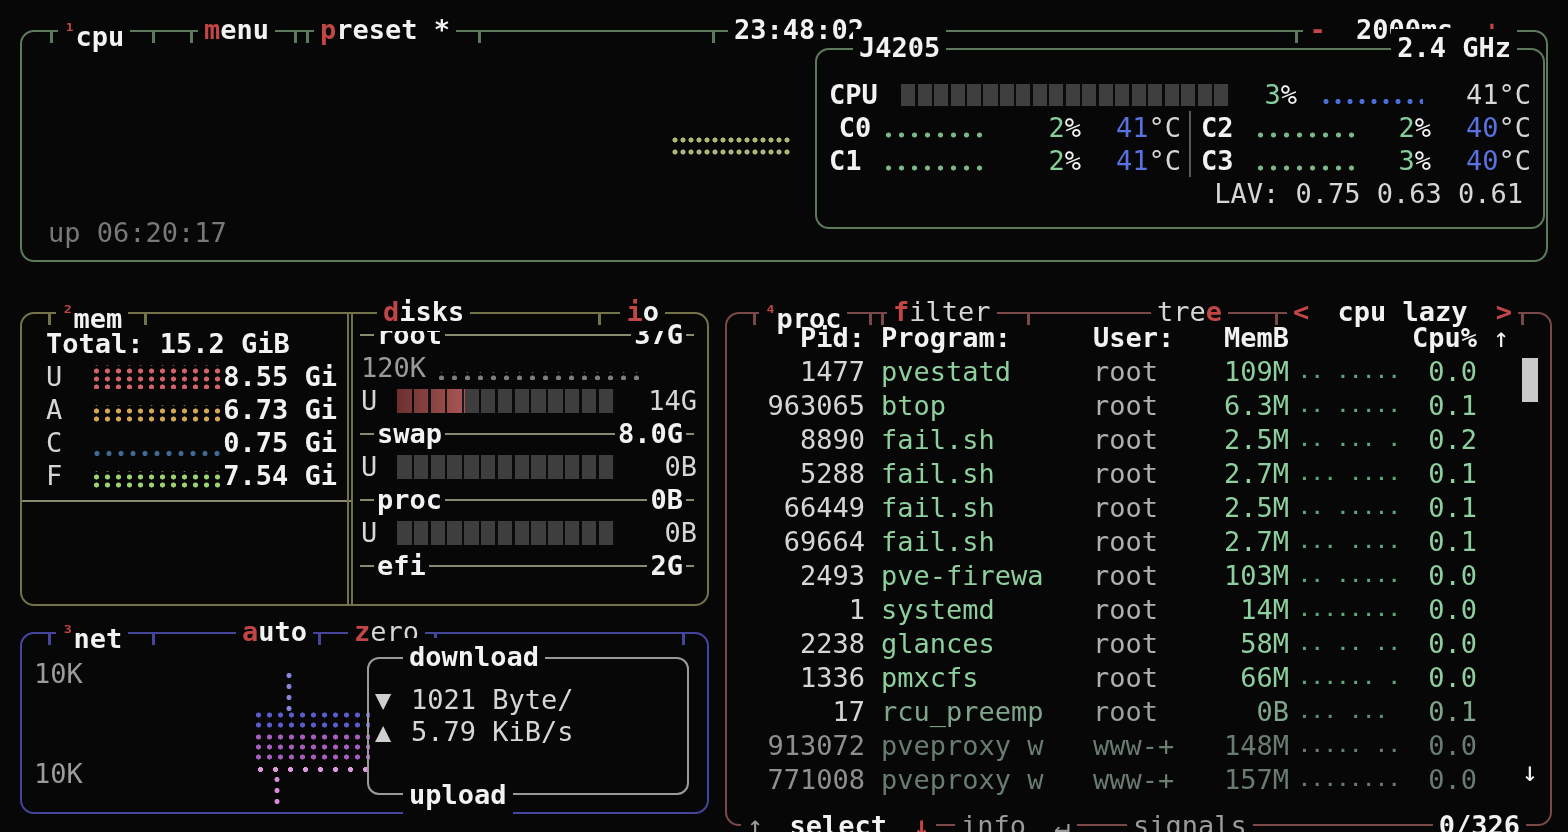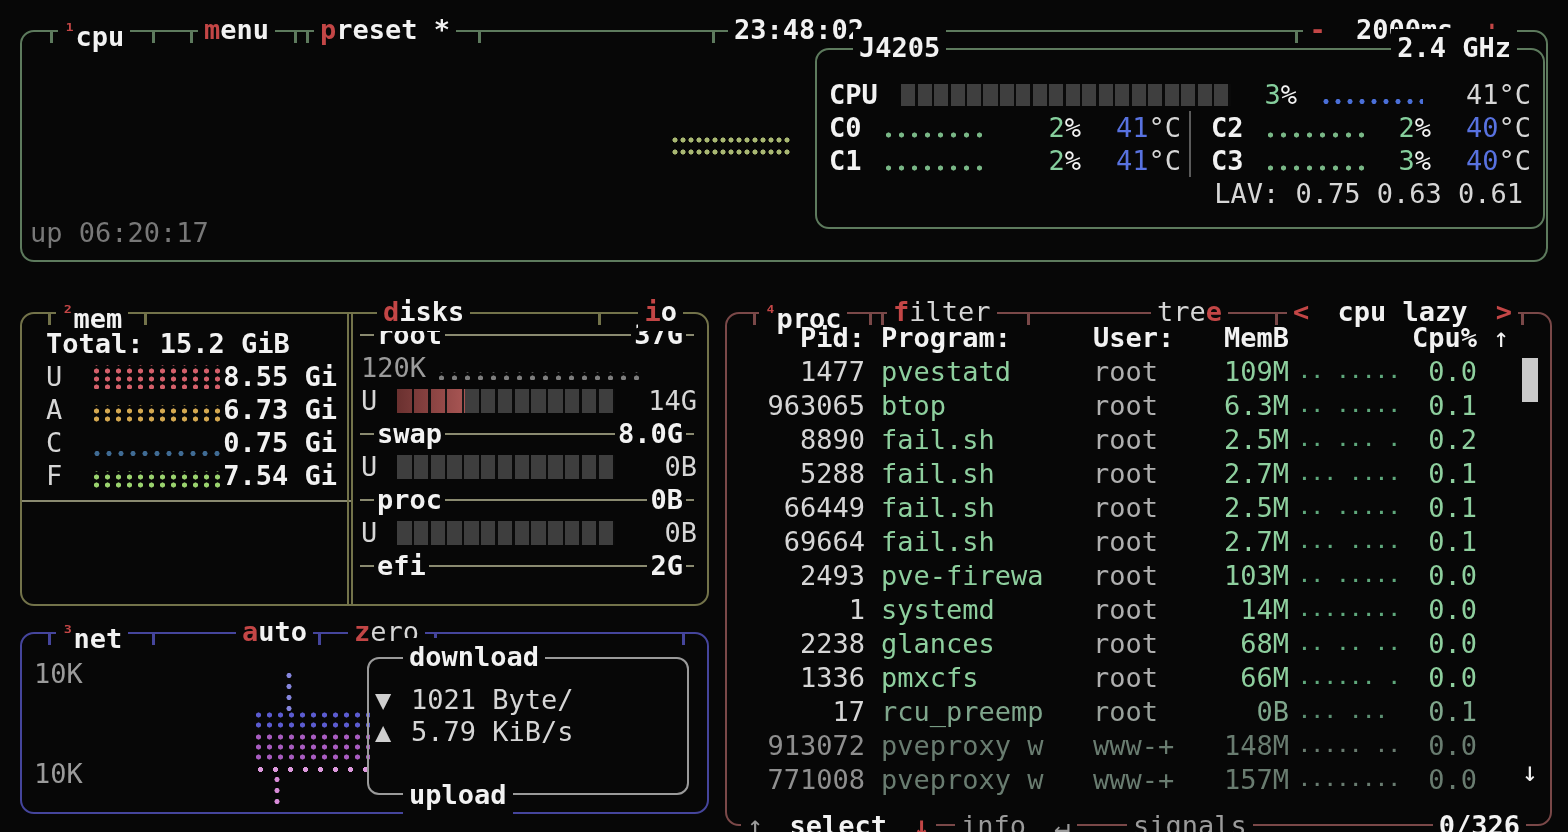--- a/index.html
+++ b/index.html
@@ -66,54 +66,54 @@
     <div class="t" style="left:292px;"><span class="red">p</span><span class="white">reset *</span></div>
     <div class="t" style="left:706px;"><span class="white">23:48:02</span></div>
     <div class="t" style="right:40px;">
       <span class="red">-</span>
       <span class="white" style="margin:0 14px;">2000ms</span>
       <span class="red">+</span>
     </div>
 
     <div class="dotg" style="position:absolute;left:648px;top:100px;width:120px;height:26px;--dc:#a9b873;background-size:8px 12px;"></div>
 
-    <div class="dgray" style="position:absolute;left:8px;bottom:12px;">up 06:20:17</div>
+    <div class="dgray" style="position:absolute;left:26px;bottom:12px;">up 06:20:17</div>
 
     <div class="box cpu-border" style="left:793px;top:16px;width:726px;height:177px;">
       <div class="t" style="left:36px;"><span class="white">J4205</span></div>
       <div class="t" style="right:26px;"><span class="white">2.4 GHz</span></div>
 
       <div style="padding:28px 12px 0 12px;">
         <div class="row" style="height:33px;">
           <span class="white" style="width:72px;">CPU</span>
           <span class="meter" style="width:330px;height:22px;"></span>
           <span style="flex:1;"></span>
           <span style="width:60px;text-align:right;font-weight:normal;"><span class="grn">3</span><span class="white">%</span></span>
           <span class="dotg" style="width:104px;height:9px;--dc:#4a6fd8;background-size:12px 9px;margin:10px 16px 0 22px;"></span>
           <span class="light" style="width:92px;text-align:right;">41°C</span>
         </div>
 
         <div style="display:flex;">
           <div style="width:352px;padding-right:8px;">
             <div class="row" style="height:33px;">
-              <span class="white" style="width:52px;">C0</span>
+              <span class="white" style="width:52px;text-align:center;">C0</span>
               <span class="dotg" style="width:106px;height:12px;--dc:#79b786;background-size:13px 10px;margin-top:12px;"></span>
               <span style="flex:1;"></span>
               <span style="font-weight:normal;"><span class="grn">2</span><span class="white">%</span></span>
               <span style="width:100px;text-align:right;font-weight:normal;"><span class="blu">41</span><span class="light">°C</span></span>
             </div>
             <div class="row" style="height:33px;">
               <span class="white" style="width:52px;">C1</span>
               <span class="dotg" style="width:106px;height:12px;--dc:#79b786;background-size:13px 10px;margin-top:12px;"></span>
               <span style="flex:1;"></span>
               <span style="font-weight:normal;"><span class="grn">2</span><span class="white">%</span></span>
               <span style="width:100px;text-align:right;font-weight:normal;"><span class="blu">41</span><span class="light">°C</span></span>
             </div>
           </div>
-          <div style="flex:1;border-left:2px solid #5a5a5a;padding-left:20px;">
+          <div style="flex:1;border-left:2px solid #5a5a5a;padding-left:10px;">
             <div class="row" style="height:33px;">
               <span class="white" style="width:52px;">C2</span>
               <span class="dotg" style="width:106px;height:12px;--dc:#79b786;background-size:13px 10px;margin-top:12px;"></span>
               <span style="flex:1;"></span>
               <span style="font-weight:normal;"><span class="grn">2</span><span class="white">%</span></span>
               <span style="width:100px;text-align:right;font-weight:normal;"><span class="blu">40</span><span class="light">°C</span></span>
             </div>
             <div class="row" style="height:33px;">
               <span class="white" style="width:52px;">C3</span>
               <span class="dotg" style="width:106px;height:12px;--dc:#79b786;background-size:13px 10px;margin-top:12px;"></span>
@@ -161,21 +161,21 @@
         <span class="white" style="margin-left:auto;">7.54 Gi</span>
       </div>
     </div>
     <div style="position:absolute;left:0;right:0;top:186px;border-top:2px solid #8a8a70;"></div>
   </div>
 
   <div class="box mem-border" style="left:347px;top:312px;width:358px;height:290px;border-radius:0 14px 14px 0;">
     <div class="vt mem-vt" style="left:118px;"></div>
     <div class="vt mem-vt" style="right:106px;"></div>
     <div class="t" style="left:28px;"><span class="red">d</span><span class="white">isks</span></div>
-    <div class="t" style="right:24px;"><span class="red">i</span><span class="white">o</span></div>
+    <div class="t" style="right:42px;"><span class="red">i</span><span class="white">o</span></div>
 
     <div style="padding:4px 10px 0 8px;">
       <div class="row" style="height:33px;">
         <span class="sline-s"></span>
           <span class="white">root</span>
           <span class="sline"></span>
           <span class="white">37G</span>
           <span class="sline-s" style="width:8px;"></span>
       </div>
       <div class="row" style="height:33px;">
@@ -348,21 +348,21 @@
           <span class="c-prog">systemd</span>
           <span class="c-user">root</span>
           <span class="c-mem">14M</span>
           <span class="c-dots">.........</span>
           <span class="c-cpu">0.0</span>
         </div>
       <div class="row prow">
           <span class="c-pid">2238</span>
           <span class="c-prog">glances</span>
           <span class="c-user">root</span>
-          <span class="c-mem">68M</span>
+          <span class="c-mem">58M</span>
           <span class="c-dots">.. .. ..</span>
           <span class="c-cpu">0.0</span>
         </div>
       <div class="row prow">
           <span class="c-pid">1336</span>
           <span class="c-prog">pmxcfs</span>
           <span class="c-user">root</span>
           <span class="c-mem">66M</span>
           <span class="c-dots">...... .</span>
           <span class="c-cpu">0.0</span>

